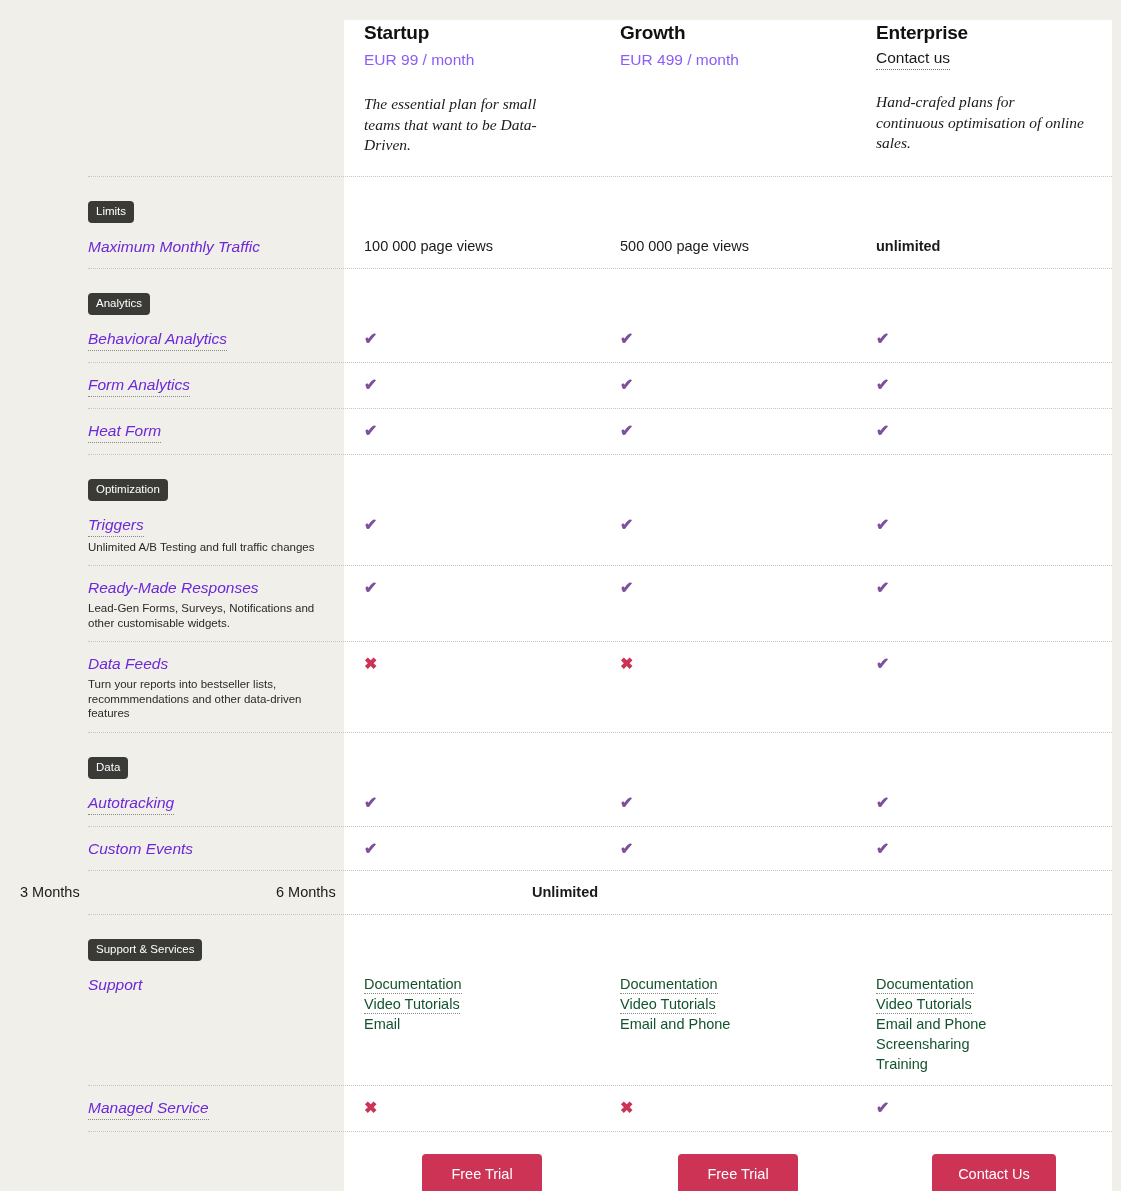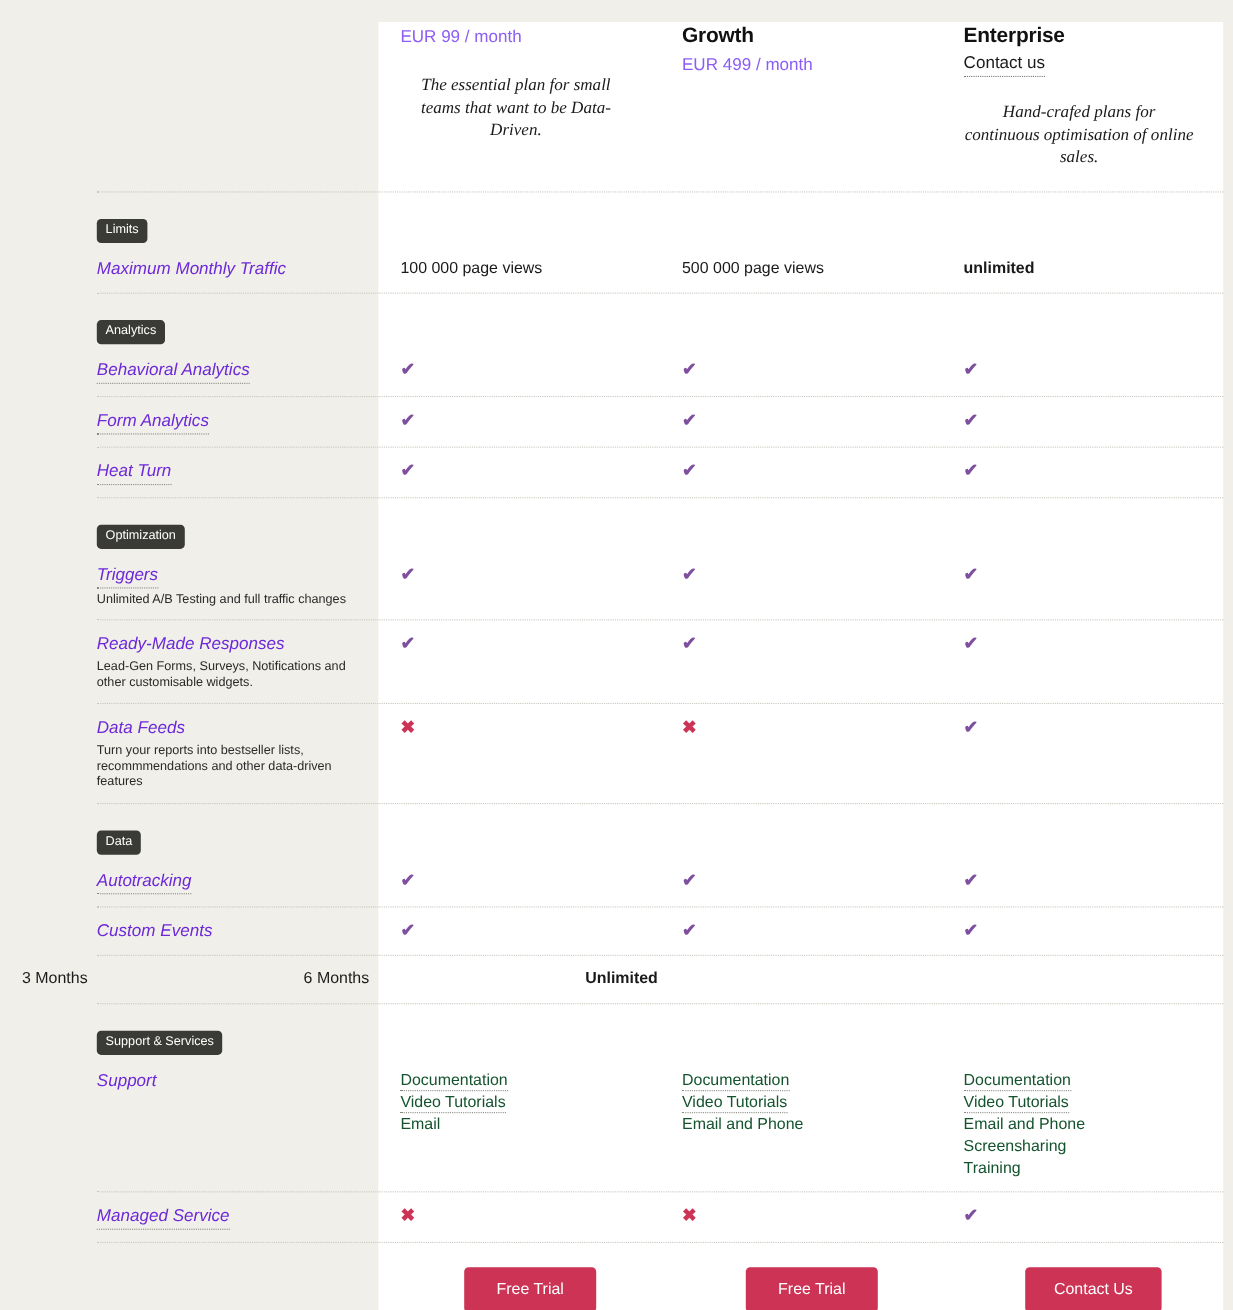--- a/index.html
+++ b/index.html
@@ -81,21 +81,20 @@
     cursor: pointer;
   }
   .plan-desc {
     font-family: "Liberation Serif", serif;
     font-style: italic;
     font-size: 15.5px;
     line-height: 20.5px;
     color: #1a1a1a;
     margin-top: 22px;
     max-width: 210px;
-    text-align: center;
   }
 
   
   .sep {
     position: relative;
     height: 1px;
     margin-left: 88px;
     margin-right: 9px;
     border-top: 1px dotted #c8c6bd;
   }
@@ -198,20 +197,21 @@
 
 <div id="page">
   <div class="white-panel"></div>
 
   <div class="table">
 
     <div class="row header-row">
       <div class="cell-label"></div>
 
       <div class="cell-val">
+        <div class="plan-name">Startup</div>
         <div class="plan-price">EUR 99 / month</div>
         <div class="plan-desc">The essential plan for small teams that want to be Data-Driven.</div>
       </div>
 
       <div class="cell-val">
         <div class="plan-name">Growth</div>
         <div class="plan-price">EUR 499 / month</div>
       </div>
 
       <div class="cell-val">
@@ -245,21 +245,21 @@
         </div>
         <div class="sep"></div>
         <div class="row feature-row">
           <div class="cell-label"><span class="feat-name dotted">Form Analytics</span></div>
           <div class="cell-val"><span class="mark yes">✔</span></div>
           <div class="cell-val"><span class="mark yes">✔</span></div>
           <div class="cell-val"><span class="mark yes">✔</span></div>
         </div>
         <div class="sep"></div>
         <div class="row feature-row">
-          <div class="cell-label"><span class="feat-name dotted">Heat Turn</span></div>
+          <div class="cell-label"><span class="feat-name dotted">Heat Form</span></div>
           <div class="cell-val"><span class="mark yes">✔</span></div>
           <div class="cell-val"><span class="mark yes">✔</span></div>
           <div class="cell-val"><span class="mark yes">✔</span></div>
         </div>
         <div class="sep"></div>
         <div class="row badge-row">
           <span class="badge">Optimization</span>
         </div>
         <div class="row feature-row">
           <div class="cell-label"><span class="feat-name dotted">Triggers</span><div class="feat-sub">Unlimited A/B Testing and full traffic changes</div></div>

